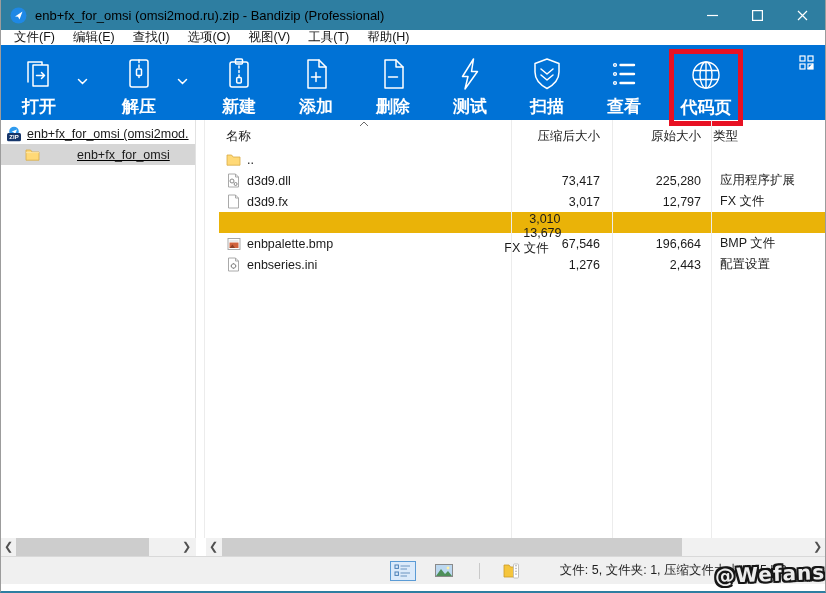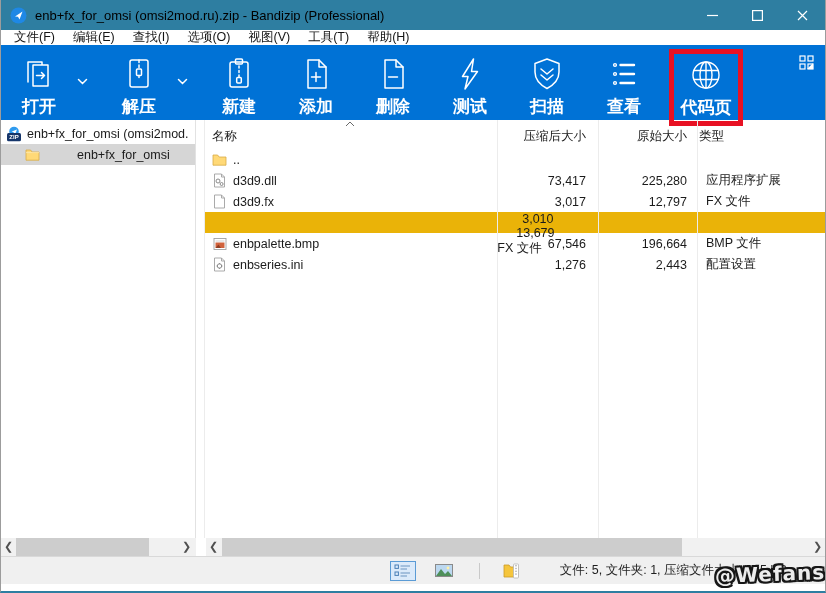--- a/index.html
+++ b/index.html
@@ -23,28 +23,28 @@
   .toolbar{ position:relative; height:75px; background:#0072d6; display:flex; align-items:flex-start; padding:9px 0 0 6px; }
   .tb-btn{ width:64px; display:flex; flex-direction:column; align-items:center; color:#fff; }
   .tb-icon{ height:40px; display:flex; align-items:center; justify-content:center; }
   .tb-label{ font-size:17px; margin-top:1px; white-space:nowrap;font-weight:bold; }
   .tb-chevron{ width:23px; display:flex; justify-content:center; margin-top:24px; }
   .tb-gap{ width:13px; }
   .red-box{ border:5px solid #e81123; margin-top:-5px; padding:1px 0 2px 0; display:flex; }
   .layout-toggle{ position:absolute; top:10px; right:11px; }
   
   .main{ height:418px; display:flex; background:#fff; }
-  .tree{ width:195px; border-right:1px solid #e2e2e2; padding-top:3px; overflow:hidden; }
+  .tree{ width:195px; border-right:1px solid #e2e2e2; padding-top:3px; overflow:hidden;text-decoration:underline; }
   .tree-row{ height:21px; display:flex; align-items:center; font-size:12.5px; color:#1b1b1b; white-space:nowrap; }
   .tree-row .ticon{ margin:0 5px 0 0; display:flex; }
   .tree-row.root{ padding-left:5px; }
   .tree-row.child{ padding-left:24px;gap:32px; }
   .tree-row.selected{ background:#d6d6d6; }
   .splitter{ width:9px; background:#fff; border-right:1px solid #ececec; }
-  .filelist{ position:relative; flex:1; overflow:hidden; }
+  .filelist{ position:relative; flex:1; overflow:hidden;margin-left:14px; }
   .col-line{ position:absolute; top:0; bottom:0; width:1px; background:#ececec; }
   .lh{ position:relative; height:29px; display:flex; align-items:flex-end; padding-bottom:4px; font-size:12.5px; color:#1b1b1b; }
   .sort-caret{ position:absolute; top:1px; left:140px; }
   .c-name{ width:292px; padding-left:7px; }
   .c-comp{ width:101px; text-align:right; padding-right:12px; }
   .c-orig{ width:99px; text-align:right; padding-right:10px; }
   .c-type{ flex:1; padding-left:2px; }
   .frow{ height:21px; display:flex; align-items:center; font-size:12.5px; color:#1b1b1b; }
   .frow.hl{ background:#eab308;flex-direction:column; }
   .name-cell{ width:292px; display:flex; align-items:center; padding-left:7px; overflow:hidden; white-space:nowrap; }

